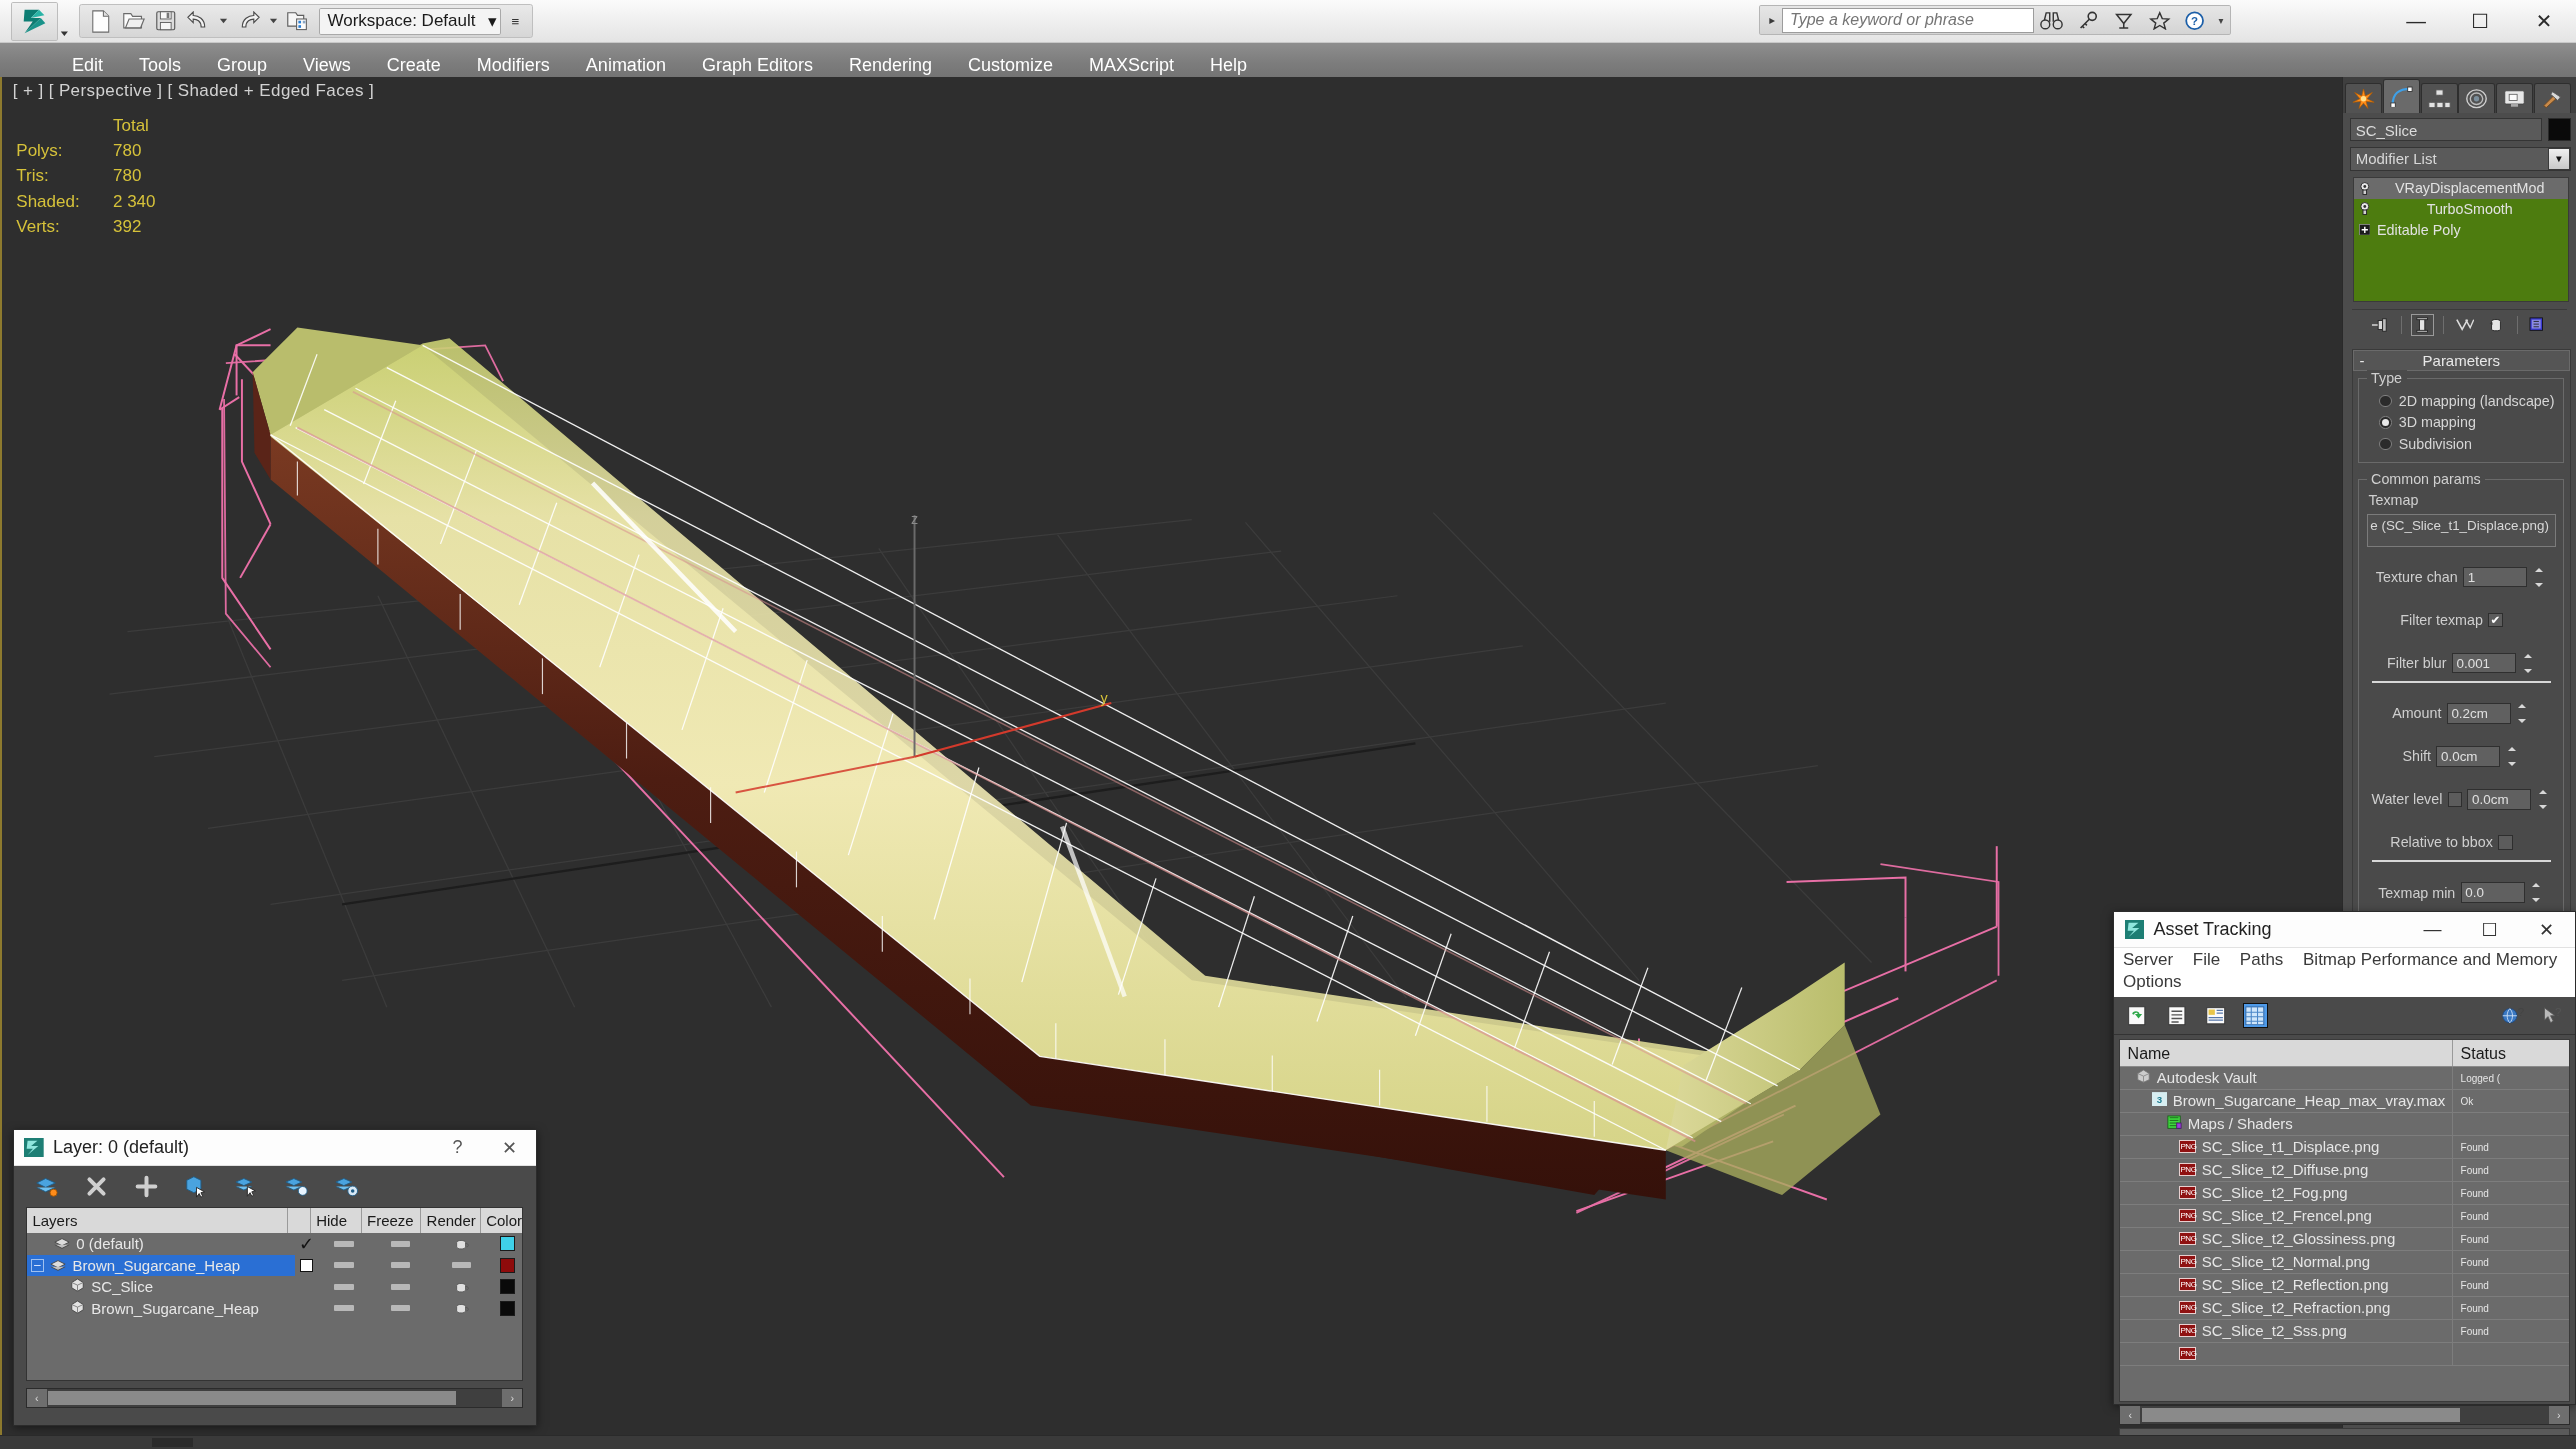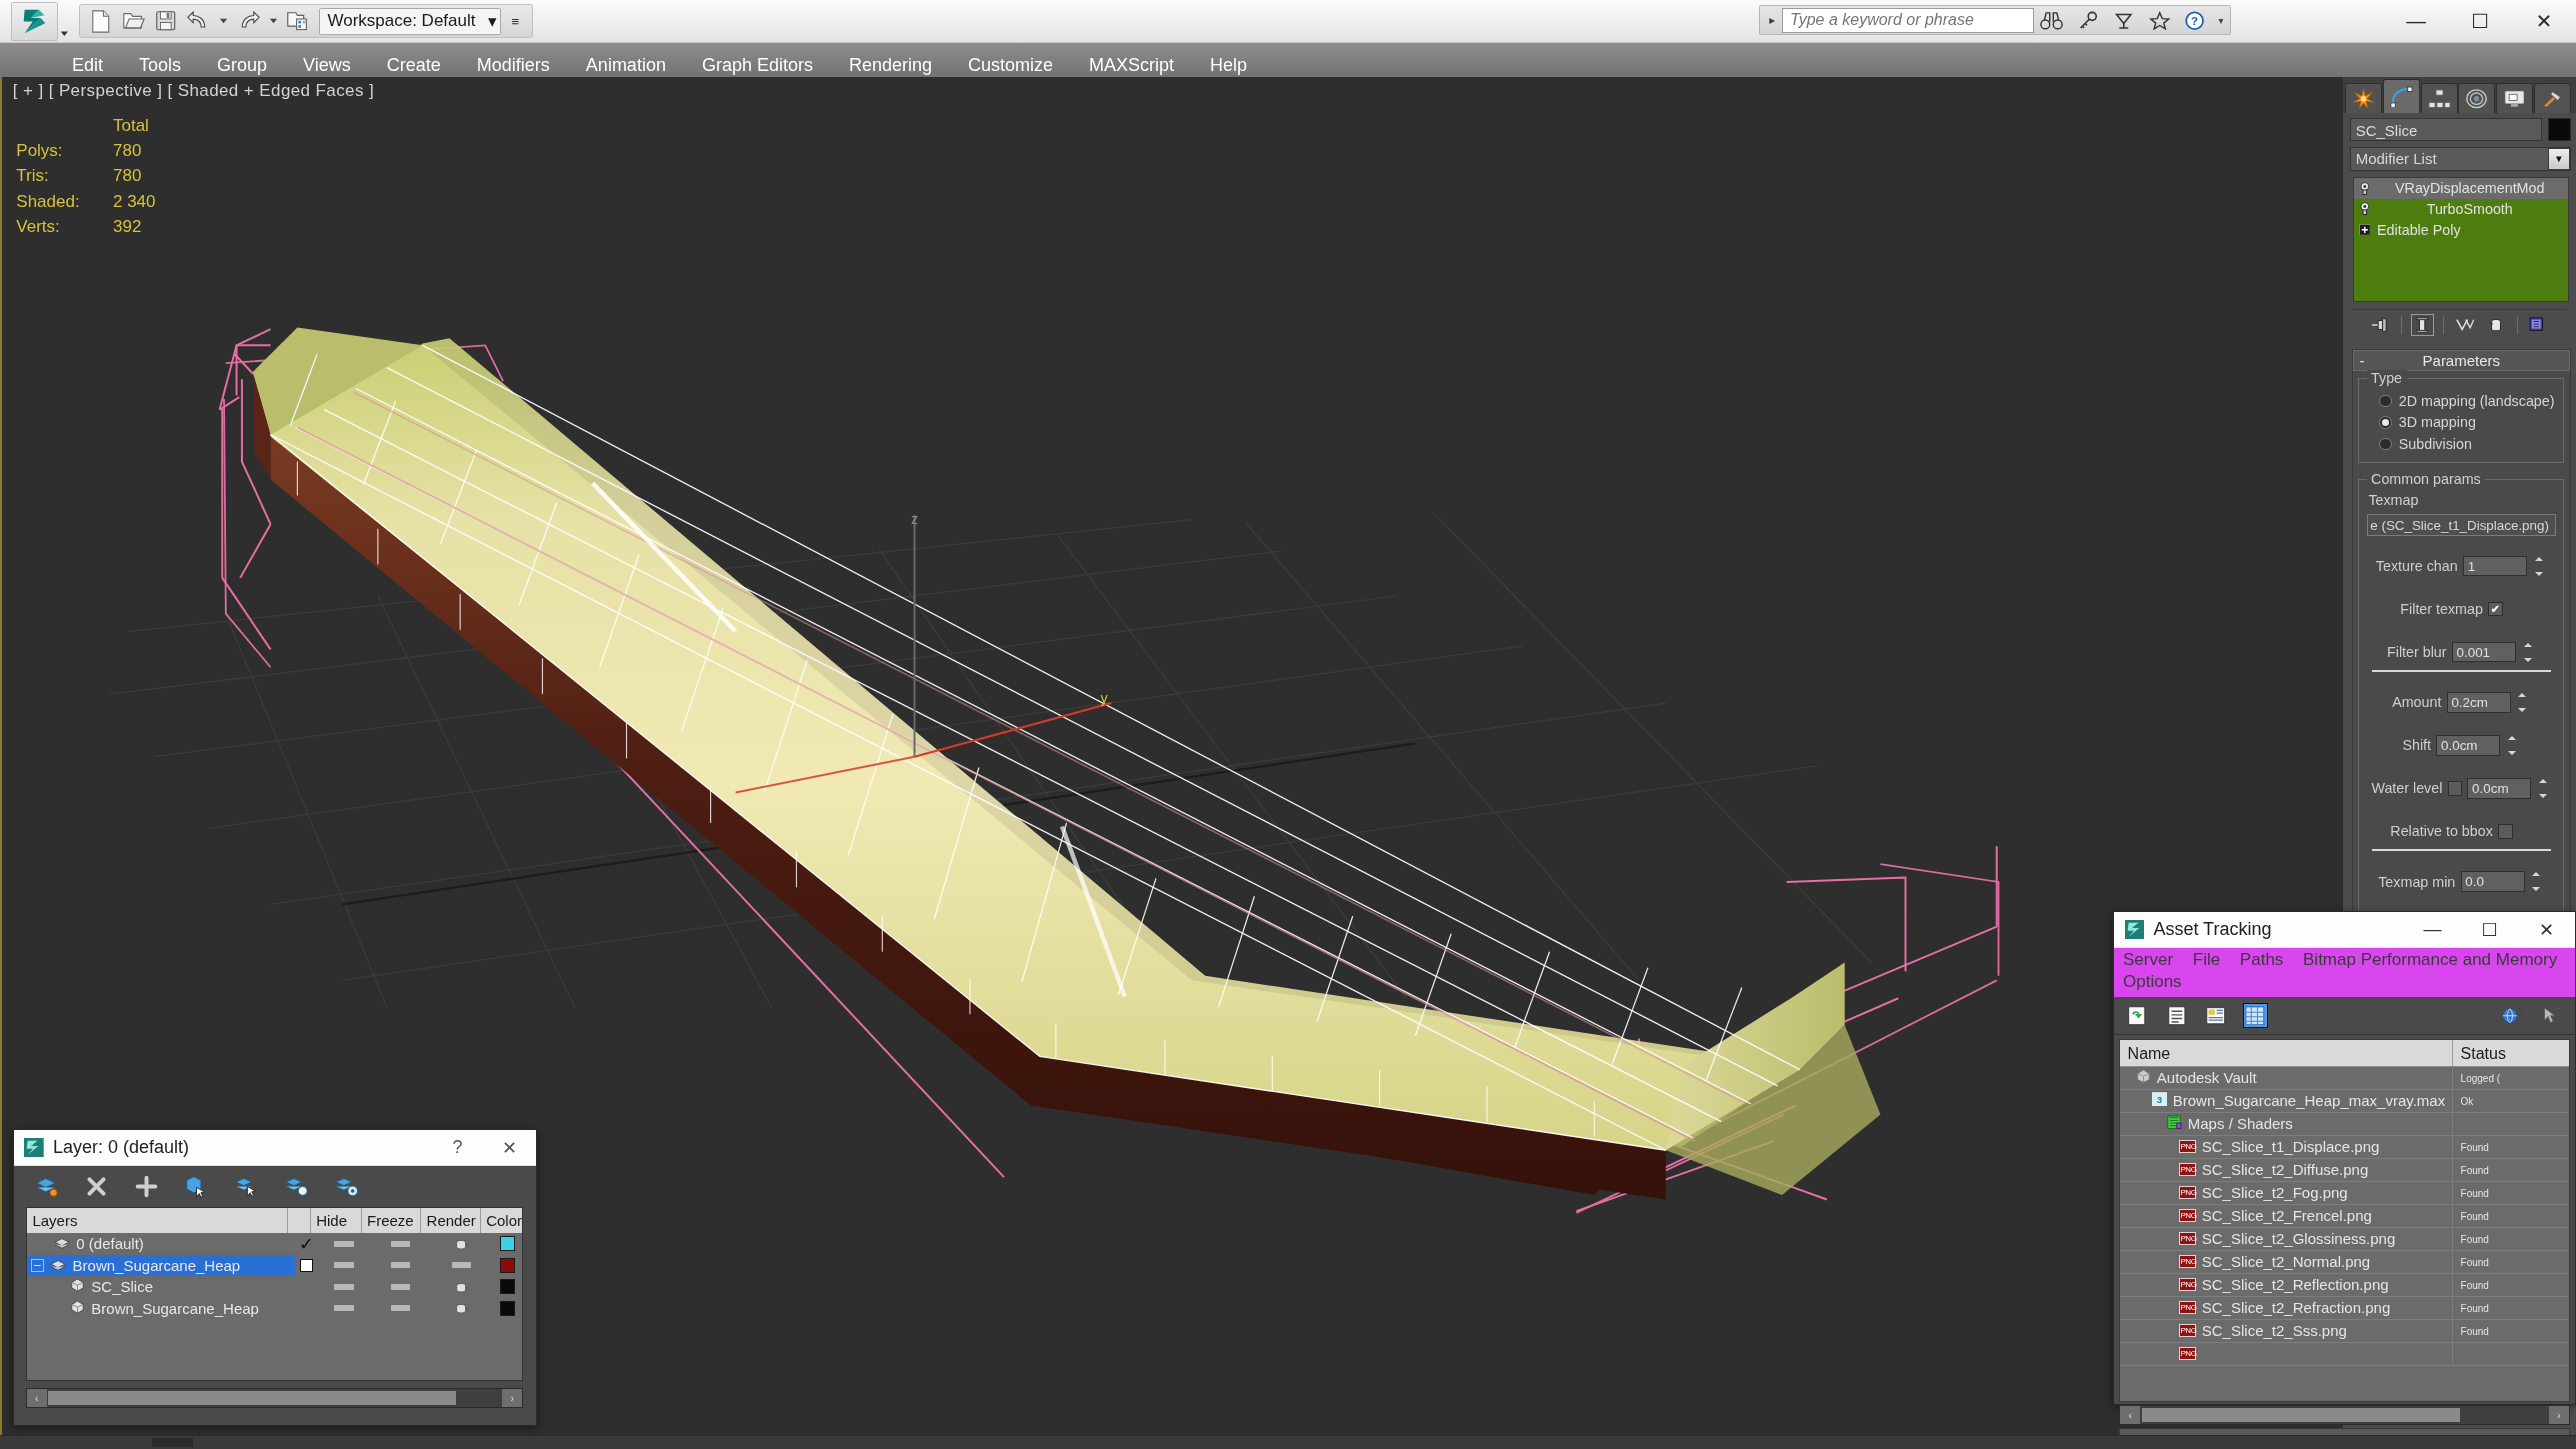--- a/index.html
+++ b/index.html
@@ -155,21 +155,21 @@
   }
   .radio-row { display:flex; align-items:center; gap:7.2px; height:21.5px; padding-left:14.3px; }
   .radio {
     width:12.5px; height:12.5px; border-radius:50%; background:#2b2b2b;
     border:0.9px solid #808080; display:flex; align-items:center; justify-content:center;
   }
   .radio .dot { width:7.2px; height:7.2px; border-radius:50%; background:#e8e8e8; }
   .radio-row span { color:#d6d6d6; font-size:14.3px; }
   .subtxt { color:#d0d0d0; font-size:14.3px; padding: 1.8px 0 3.6px 3.6px; }
   .texfield {
-    height:22px; background:#4f4f4f; border:0.9px solid #7b7b7b; color:#d8d8d8;
+    height:33px; background:#4f4f4f; border:0.9px solid #7b7b7b; color:#d8d8d8;
     font-size:13.4px; line-height:21.5px; padding-left:2.7px; margin: 1.8px 1.8px 5.4px 1.8px;
     overflow:hidden; white-space:nowrap;
   }
   .prow { display:flex; align-items:center; justify-content:center; gap:5.4px; height:25px; padding-right:1.8px;margin-top:18px; }
   .plabel { color:#cfcfcf; font-size:14.3px; text-align:right; }
   .pfield {
     width:64px; height:20.6px; background:#606060; border:0.9px solid #2f2f2f;
     color:#e0e0e0; font-size:13.4px; line-height:20.6px; padding-left:3.6px;
   }
   .spin { width:12.5px; height:20.6px; display:flex; flex-direction:column; justify-content:space-between; }
@@ -187,21 +187,21 @@
   }
   .at-title {
     height:36px; background:#fdfdfd; display:flex; align-items:center;
     border-bottom:0.9px solid #e2e2e2;
   }
   .at-ico { width:19.7px;height:19.7px;margin:0 9px 0 10.7px; }
   .at-title .t { font-size:18px; color:#222; }
   .at-wbtns { margin-left:auto; display:flex; }
   .at-wb { width:57px;height:36px;display:flex;align-items:center;justify-content:center;color:#333;font-size:18px; }
   .at-menu {
-    background:#d946ef; padding: 1.8px 5.4px 5.4px 9px; display:flex; flex-wrap:wrap;
+    background:#ffffff; padding: 1.8px 5.4px 5.4px 9px; display:flex; flex-wrap:wrap;
     column-gap: 19.7px; row-gap: 1.8px;
   }
   .at-menu span { font-size:17px; color:#3a3a3a; }
   .at-tools {
     height: 38px; background:#4a4a4a; display:flex; align-items:center;
     padding: 0 10.7px; gap: 14.3px; border-bottom:0.9px solid #333;
   }
   .at-t { width:25px;height:25px;display:flex;align-items:center;justify-content:center; }
   .at-t.act { background:#4f9ae8; border:1.8px solid #111; }
   .at-push { margin-left:auto; display:flex; gap:14.3px; }

